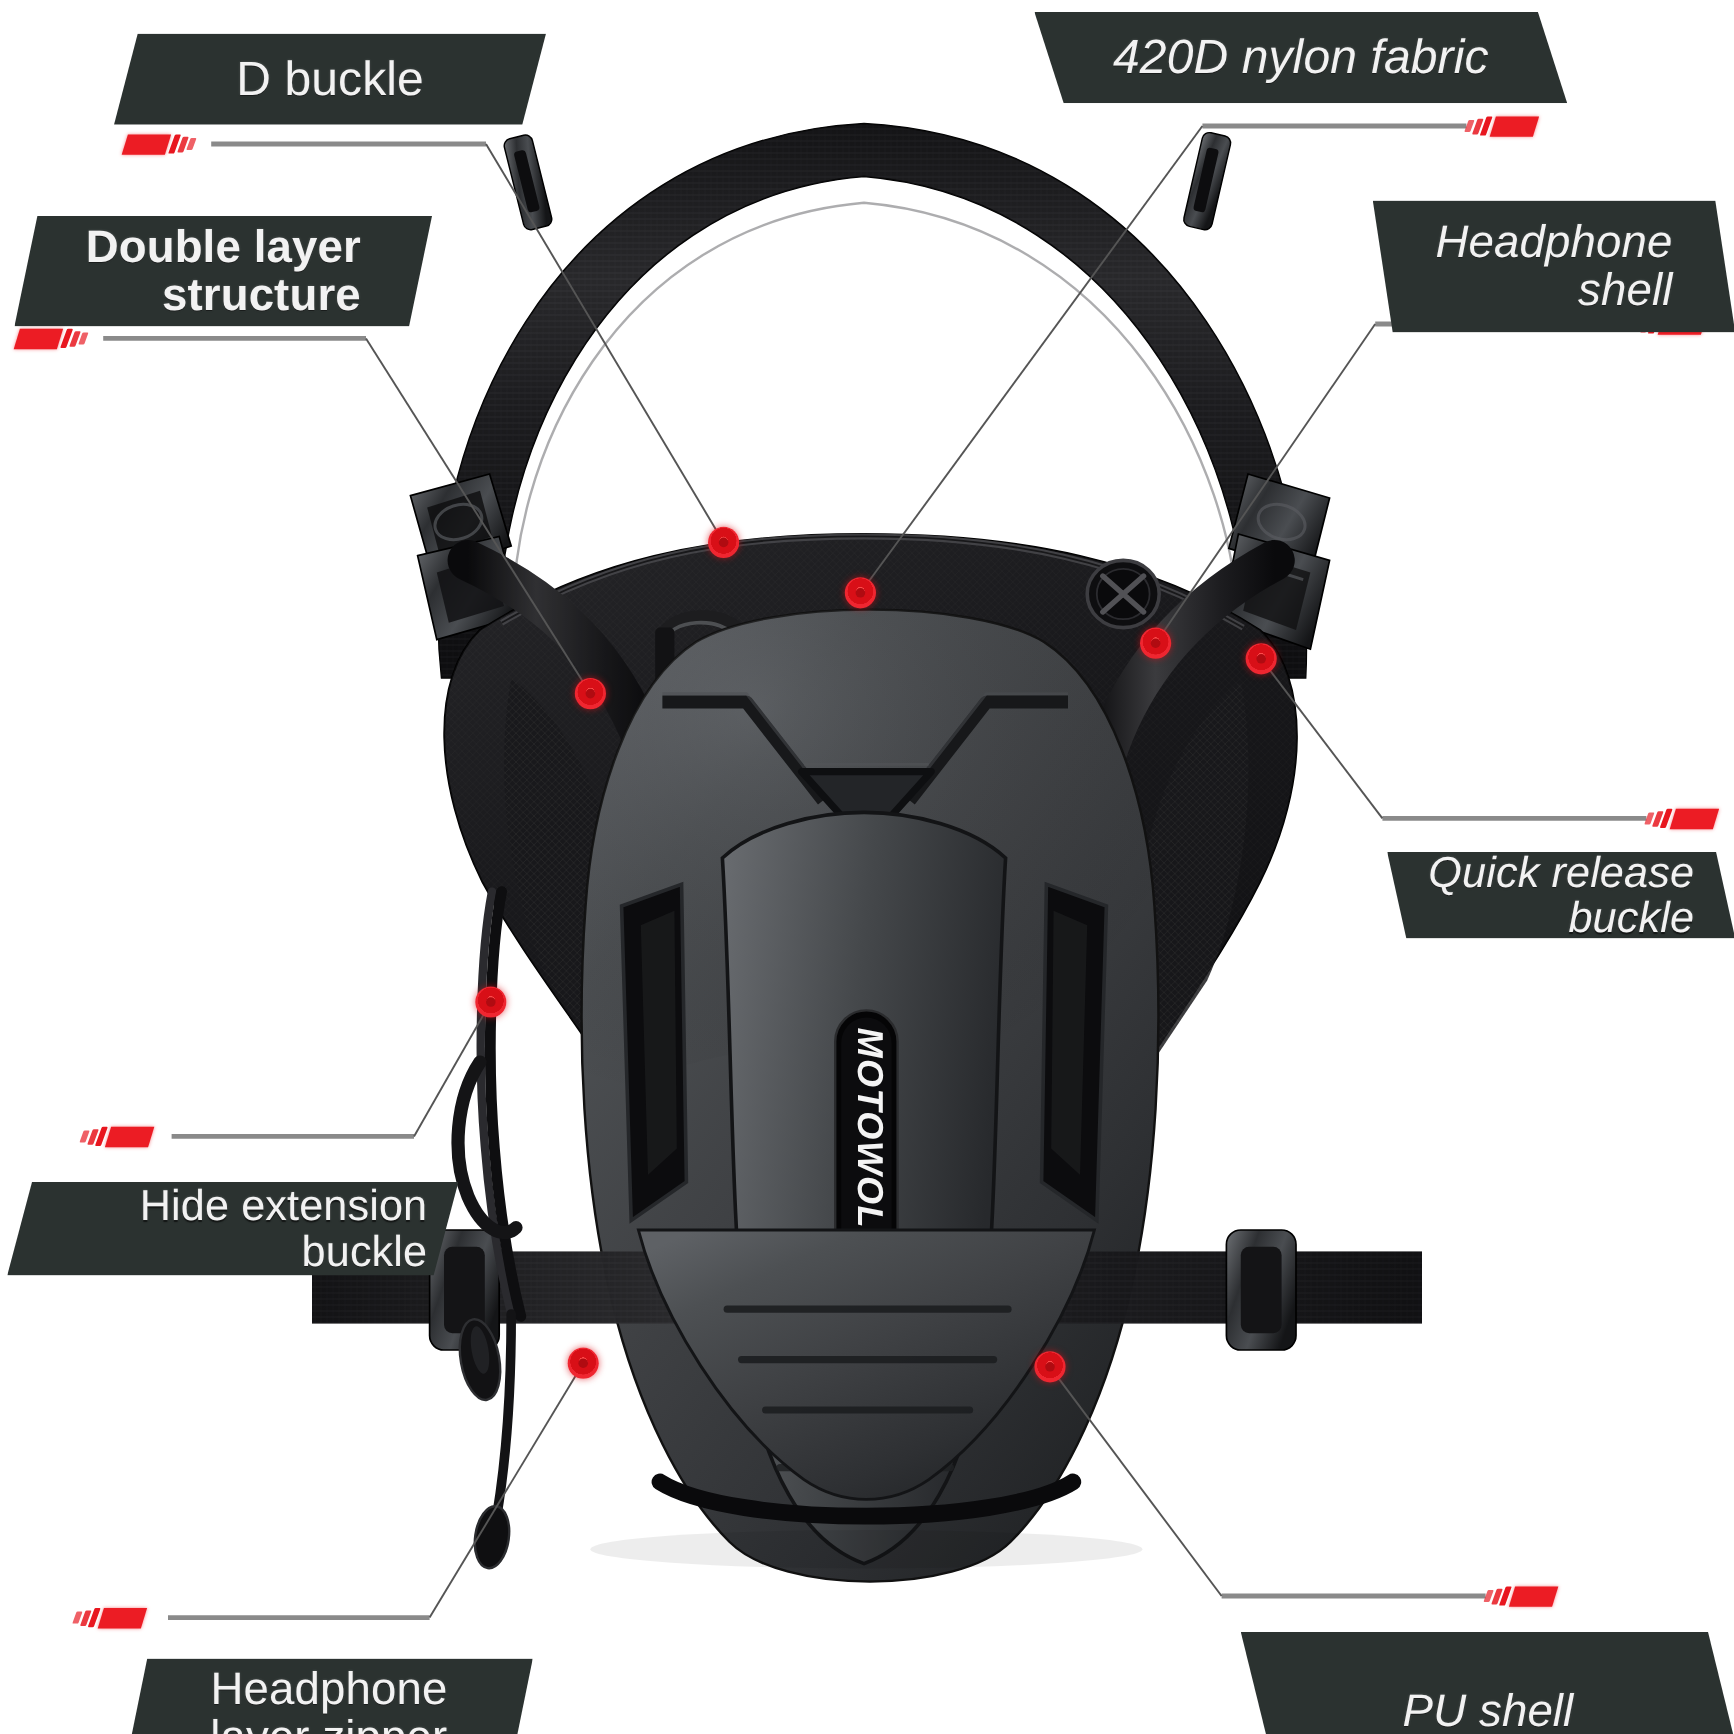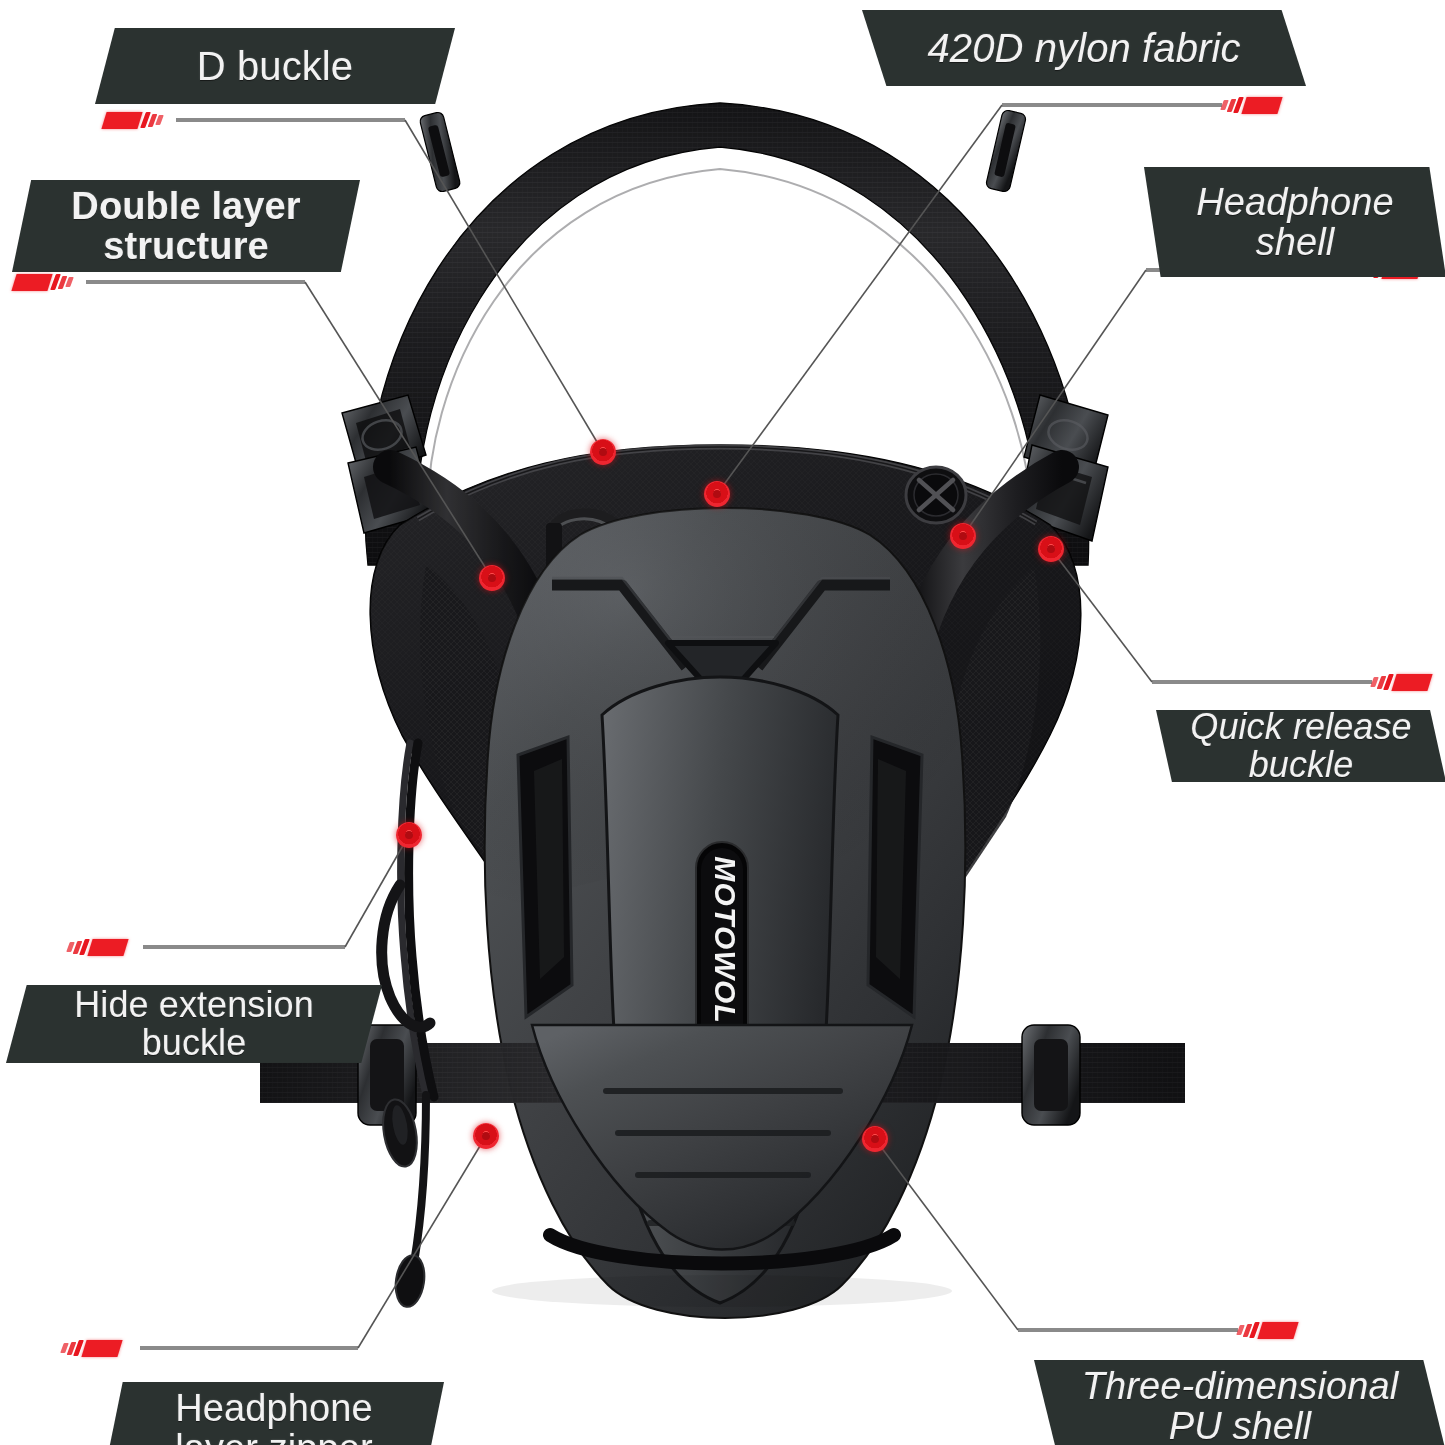--- a/index.html
+++ b/index.html
@@ -23,21 +23,21 @@
     filter:drop-shadow(2px 3px 2px rgba(0,0,0,.28));
     text-shadow:0 1px 1px rgba(0,0,0,.65), 0 0 2px rgba(255,255,255,.25);
     font-weight:400;
     user-select:none;
   }
   
   .label.lft{ clip-path:polygon(5.5% 0,100% 0,94.5% 100%,0% 100%); }
   
   .label.rgt{ clip-path:polygon(0 0,94.5% 0,100% 100%,5.5% 100%);font-style:italic; }
 
-  .label .txt{padding:0 26px;display:block;}
+  .label .txt{padding:0 26px;display:block;text-align:right;}
 
   
   .marker{position:absolute;height:26px;display:flex;align-items:center;gap:3px;}
   .marker .bar{
     width:36px;height:17px;background:#ec1c24;
     transform:skewX(-17deg);
     box-shadow:0 0 3px rgba(236,28,36,.55);
   }
   .marker .chev{display:flex;align-items:center;gap:2px;}
   .marker .chev i{
@@ -411,16 +411,16 @@
 
   <div class="label rgt" style="left:1144px;top:167px;width:302px;height:110px;font-size:38px;">
     <span class="txt"><span>Headphone</span><br><span>shell</span></span>
   </div>
 
   <div class="label rgt" style="left:1156px;top:710px;width:290px;height:72px;font-size:36px;">
     <span class="txt"><span>Quick release</span><br><span>buckle</span></span>
   </div>
 
   <div class="label rgt" style="left:1034px;top:1360px;width:412px;height:92px;font-size:38px;">
-    <span class="txt"><span>Three-dimensional</span><br><span>PU shell</span></span>
+    <span class="txt"><br><span>PU shell</span></span>
   </div>
 
 </div>
 
 </body></html>

